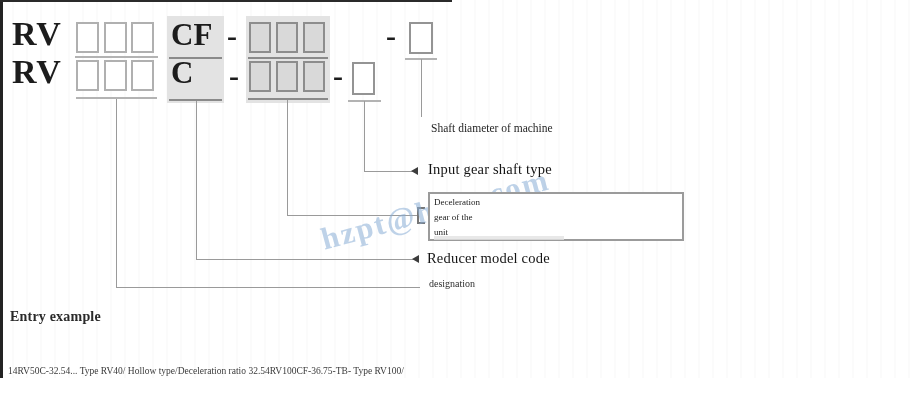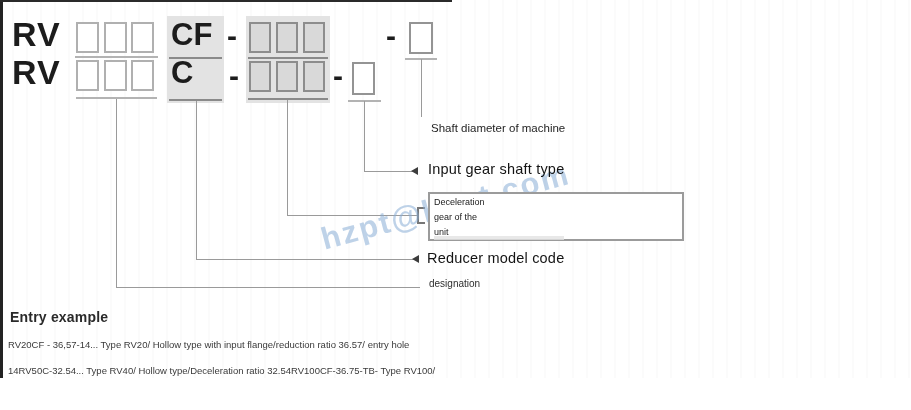--- a/index.html
+++ b/index.html
@@ -1,18 +1,18 @@
 <!DOCTYPE html>
 <html><head>
 <meta charset="utf-8">
 <style>
   html,body{margin:0;padding:0;background:#fff;}
   #stage{
     position:relative;width:911px;height:378px;overflow:hidden;
-    font-family:Liberation Sans, sans-serif;
+    font-family:Liberation Serif, serif;
     background:repeating-linear-gradient(90deg,#ffffff 0px,#ffffff 12px,#fbfbfb 12px,#fbfbfb 14px);
     border-right:1px dashed #eeeeee;
     text-align:center;
   }
   .abs{position:absolute;}
   
   .edge-left{left:0;top:0;width:3px;height:383px;background:#232323;}
   .edge-top{left:0;top:0;width:452px;height:2px;background:#2a2a2a;}
 
   
@@ -125,16 +125,15 @@
   <div class="abs decel-box" style="left:428px;top:192px;"></div>
   <div class="abs smudge" style="left:434px;top:236px;width:130px;height:4px;"></div>
   <div class="abs decel-text" style="left:434px;top:195px;">Deceleration</div>
   <div class="abs decel-text" style="left:434px;top:210px;">gear of the</div>
   <div class="abs decel-text" style="left:434px;top:225px;">unit</div>
 
   <div class="abs lbl-lg" style="left:427px;top:250px;">Reducer model code</div>
   <div class="abs lbl-md" style="left:429px;top:278px;">designation</div>
 
   <div class="abs entry-head" style="left:10px;top:309px;">Entry example</div>
-  <div class="abs entry-line" style="left:8px;top:338px;">RV20CF - 36,57-14... Type RV20/ Hollow type with input flange/reduction ratio 36.57/ entry hole</div>
   <div class="abs entry-line" style="left:8px;top:364px;">14RV50C-32.54... Type RV40/ Hollow type/Deceleration ratio 32.54RV100CF-36.75-TB- Type RV100/</div>
 
 </div>
 
 </body></html>

